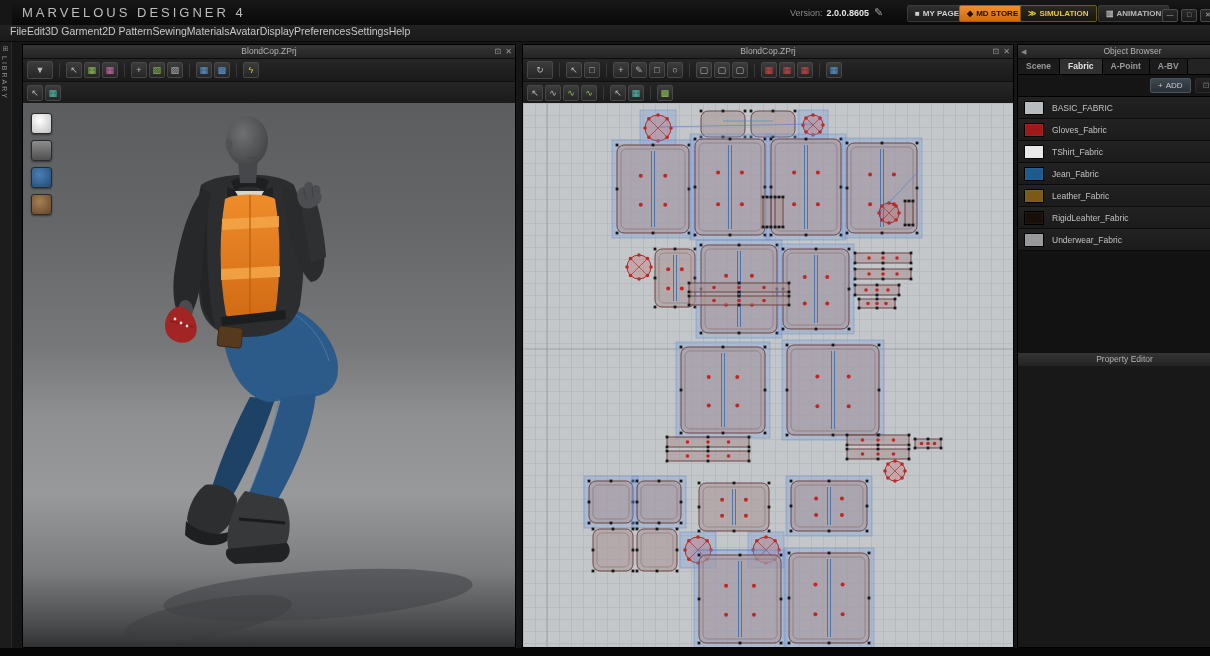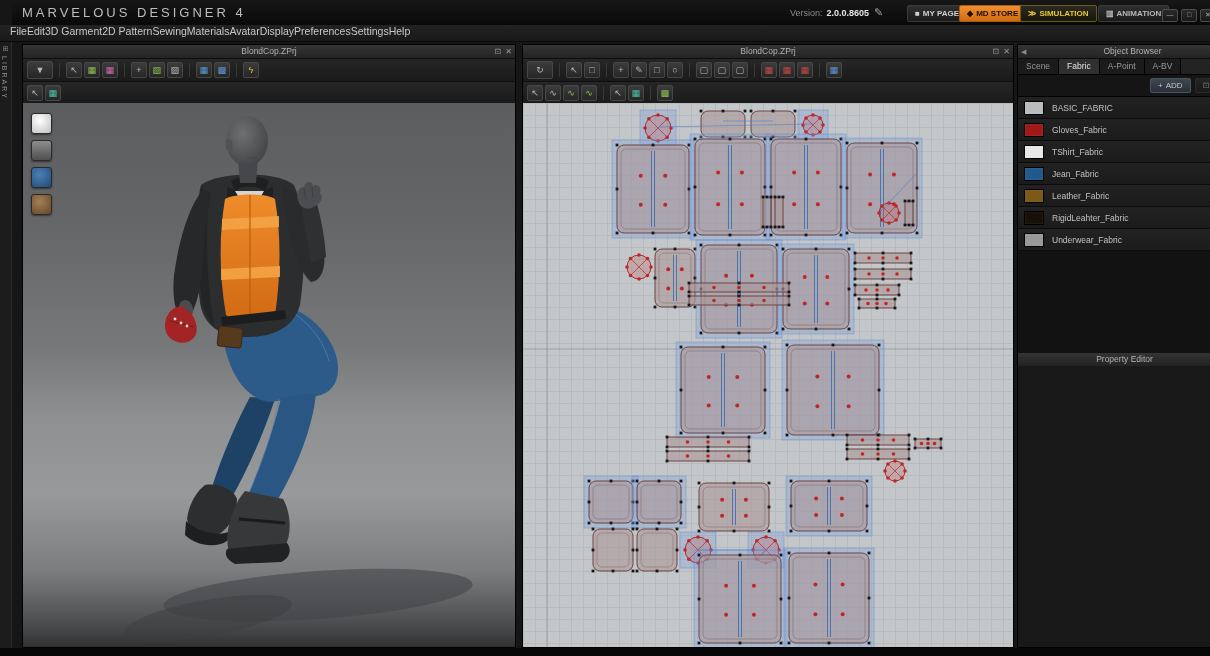--- a/index.html
+++ b/index.html
@@ -58,21 +58,21 @@
     linear-gradient(90deg,#aaadb0 1px,transparent 1px);
     background-size:12px 12px,12px 12px,60px 60px,60px 60px;overflow:hidden;}
   .vp2d svg{position:absolute;left:0;top:0;}
 
   
   .rightpanel{position:absolute;left:1017px;top:44px;width:231px;height:604px;background:#121212;border:1px solid #000;box-sizing:border-box;}
   .ob-header{position:relative;height:13px;background:linear-gradient(#343434,#232323);border-bottom:1px solid #0c0c0c;font-size:8.5px;color:#b2b2b2;text-align:center;line-height:13px;}
   .ob-header .hdr-left{position:absolute;left:3px;top:0;font-size:7px;color:#8a8a8a;cursor:pointer;}
   .ob-header .hdr-right{position:absolute;right:3px;top:0;font-size:8px;color:#8a8a8a;cursor:pointer;}
   .ob-tabs{display:flex;height:15px;background:#0e0e0e;border-bottom:1px solid #000;}
-  .ob-tab{padding:0 8px;font-size:8.5px;line-height:15px;color:#9a9a9a;background:#1b1b1b;border-right:1px solid #000;cursor:pointer;white-space:nowrap;}
+  .ob-tab{padding:0 8px;font-size:8.5px;line-height:15px;color:#9a9a9a;background:#1b1b1b;border-right:1px solid #000;cursor:pointer;white-space:nowrap;font-weight:bold;}
   .ob-tab.active{background:#303030;color:#e0e0e0;}
   .ob-tab-fill{flex:1;background:#232323;}
   .ob-actions{display:flex;justify-content:flex-end;gap:4px;padding:3px 4px;background:#151515;border-bottom:1px solid #000;}
   .ob-btn{display:flex;align-items:center;gap:3px;font-size:8px;padding:0 7px;height:13px;border:1px solid #3e3e3e;border-radius:2px;background:linear-gradient(#313131,#1f1f1f);color:#c8c8c8;cursor:pointer;}
   .ob-btn-add{background:linear-gradient(#3e4650,#2a3038);border-color:#4a5560;}
   .ob-btn-copy{opacity:.55;}
   .fab-row{height:21px;display:flex;align-items:center;gap:8px;padding-left:6px;border-bottom:1px solid #0b0b0b;background:linear-gradient(#222,#1b1b1b);cursor:pointer;}
   .fab-sw{width:18px;height:12px;border:1px solid #000;box-shadow:inset 0 0 2px rgba(255,255,255,.15);}
   .fab-name{font-size:8.5px;color:#c2c2c2;}
   .pe-header{position:absolute;left:0;right:16px;top:308px;}

